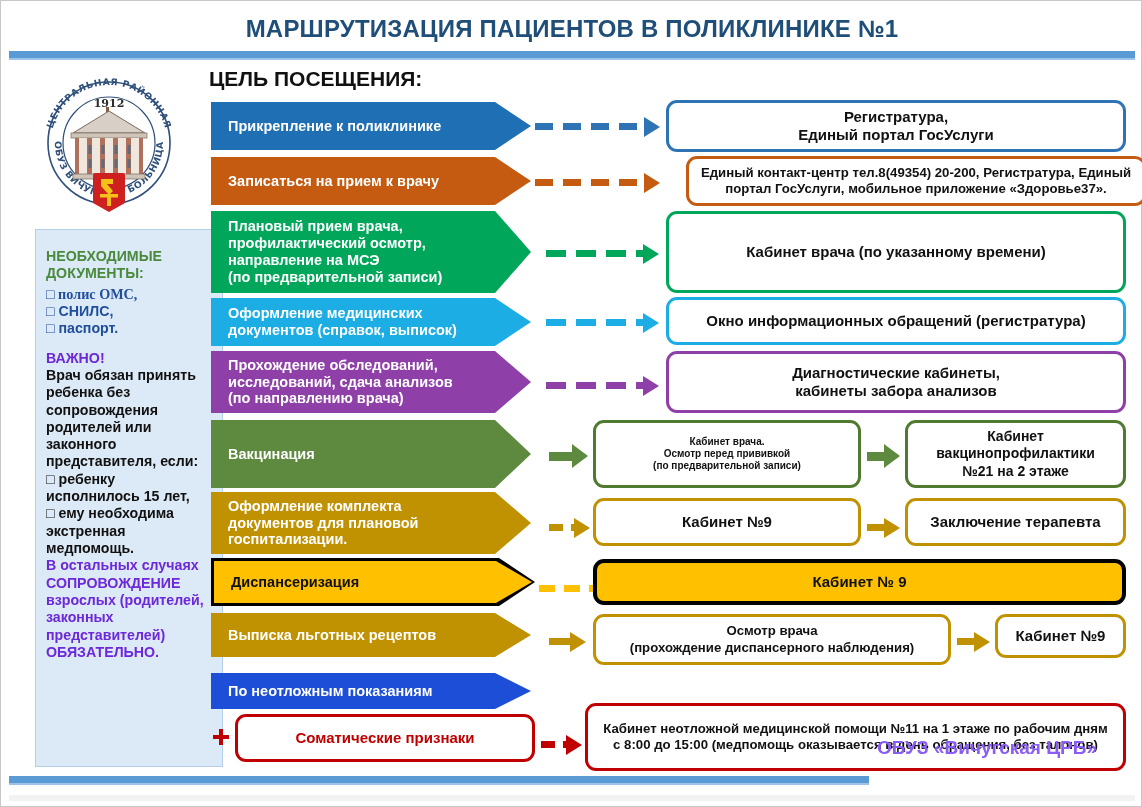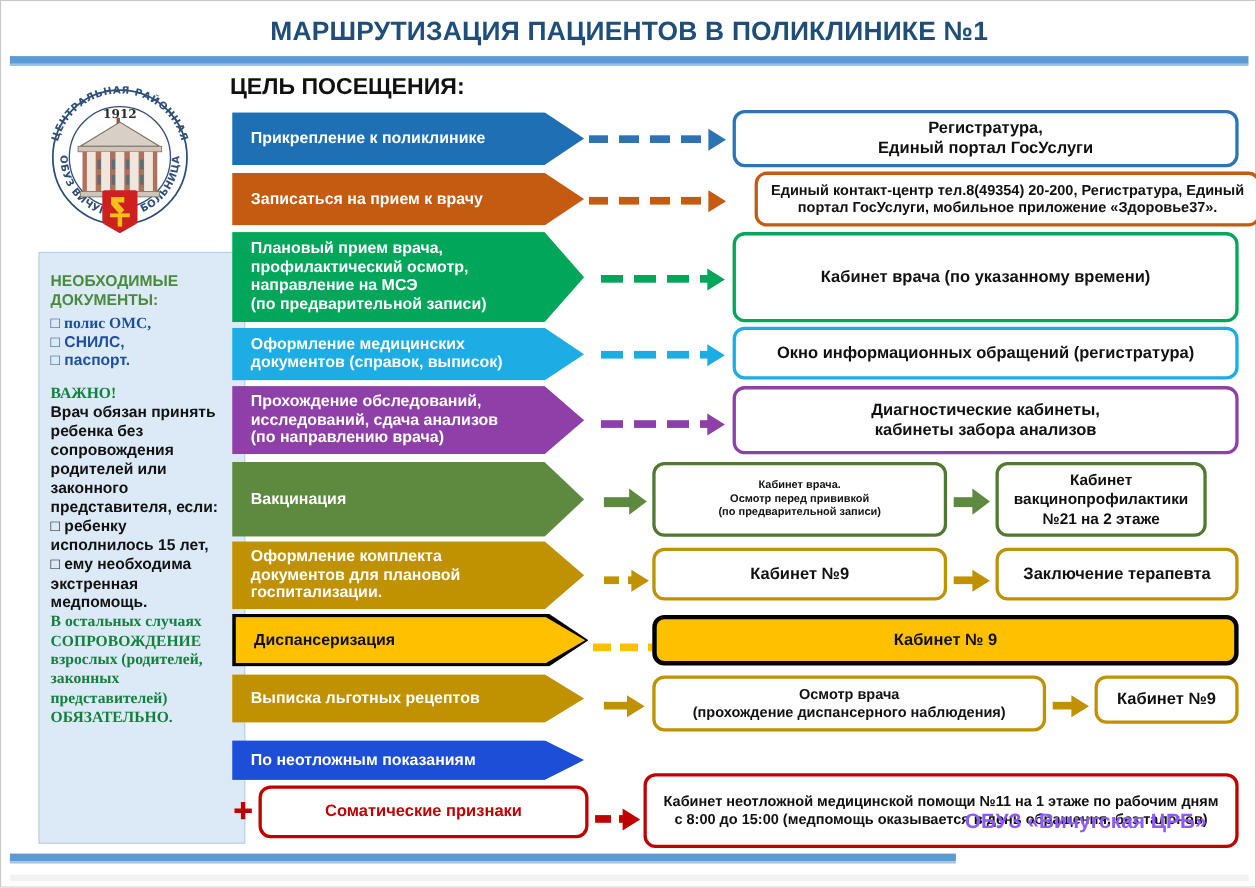--- a/index.html
+++ b/index.html
@@ -43,21 +43,21 @@
   
   .info-panel {
     position: absolute; left: 14px; top: 228px; width: 188px; height: 538px;
     background: #dce9f7; border: 1px solid #b6cfe8;
     padding: 18px 10px 8px 10px;
     font-size: 14.2px; line-height: 1.22; font-weight: bold; margin-left: 20px;
   }
   .info-head { color: #4a8a3d; }
   .info-doc { color: #1f4e9c; }
   .info-blk { margin-top: 3px; font-family: Liberation Serif, serif; }
-  .info-red { color: #15803d; font-family: Liberation Serif, serif; }
+  .info-red { color: #6d28d9; }
   .info-black { color: #111111; }
   .info-spacer { height: 12px; }
 
   
   .goal-label {
     position: absolute; left: 208px; top: 66px;
     font-size: 21px; font-weight: bold; color: #111111;
   }
 
   
@@ -265,21 +265,21 @@
     <div class="shaft" style="width:24px; background:#5d8a3e;"></div>
     <div class="head" style="border-left:16px solid #5d8a3e; margin-left:-1px;"></div>
   </div>
   <div class="box" style="left:592px; top:419px; width:268px; height:68px; border:3px solid #4f7a2f; white-space:pre-line; font-size:10px;">Кабинет врача.
 Осмотр перед прививкой
 (по предварительной записи)</div>
   <div class="arrow solid" style="left:866px; top:443px;">
     <div class="shaft" style="width:18px; background:#5d8a3e;"></div>
     <div class="head" style="border-left:16px solid #5d8a3e; margin-left:-1px;"></div>
   </div>
-  <div class="box" style="left:904px; top:419px; width:192px; height:68px; border:3px solid #4f7a2f; white-space:pre-line; font-size:14px;">Кабинет
+  <div class="box" style="left:904px; top:419px; width:221px; height:68px; border:3px solid #4f7a2f; white-space:pre-line; font-size:14px;">Кабинет
 вакцинопрофилактики
 №21 на 2 этаже</div>
 
   <div class="chev" style="left:210px; top:491px; width:320px; height:62px; background:#c09100; white-space:pre-line;">
     <span>Оформление комплекта
 документов для плановой
 госпитализации.</span>
   </div>
   <div class="arrow" style="left:548px; top:516px;">
     <div class="shaft" style="width:26px; background:repeating-linear-gradient(to right,#c09100 0 14px,transparent 14px 22px);"></div>

